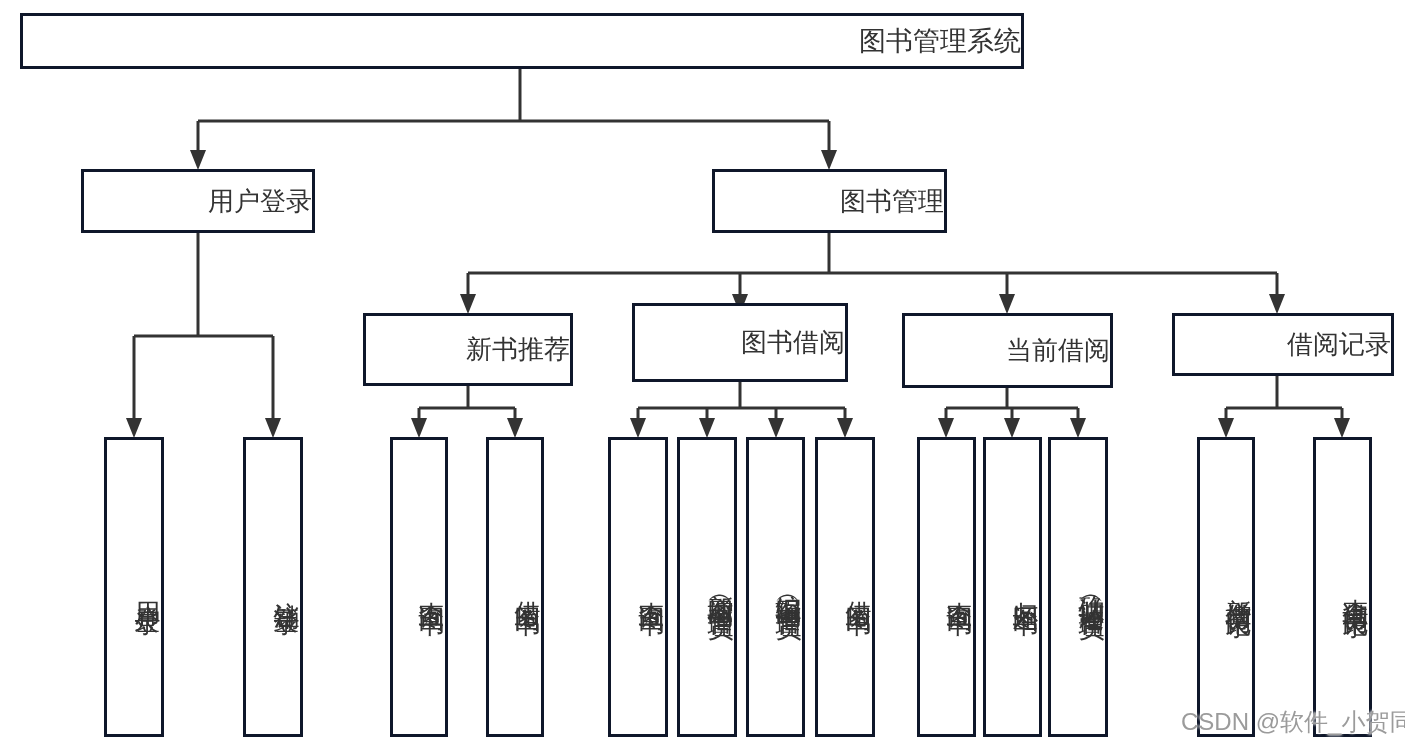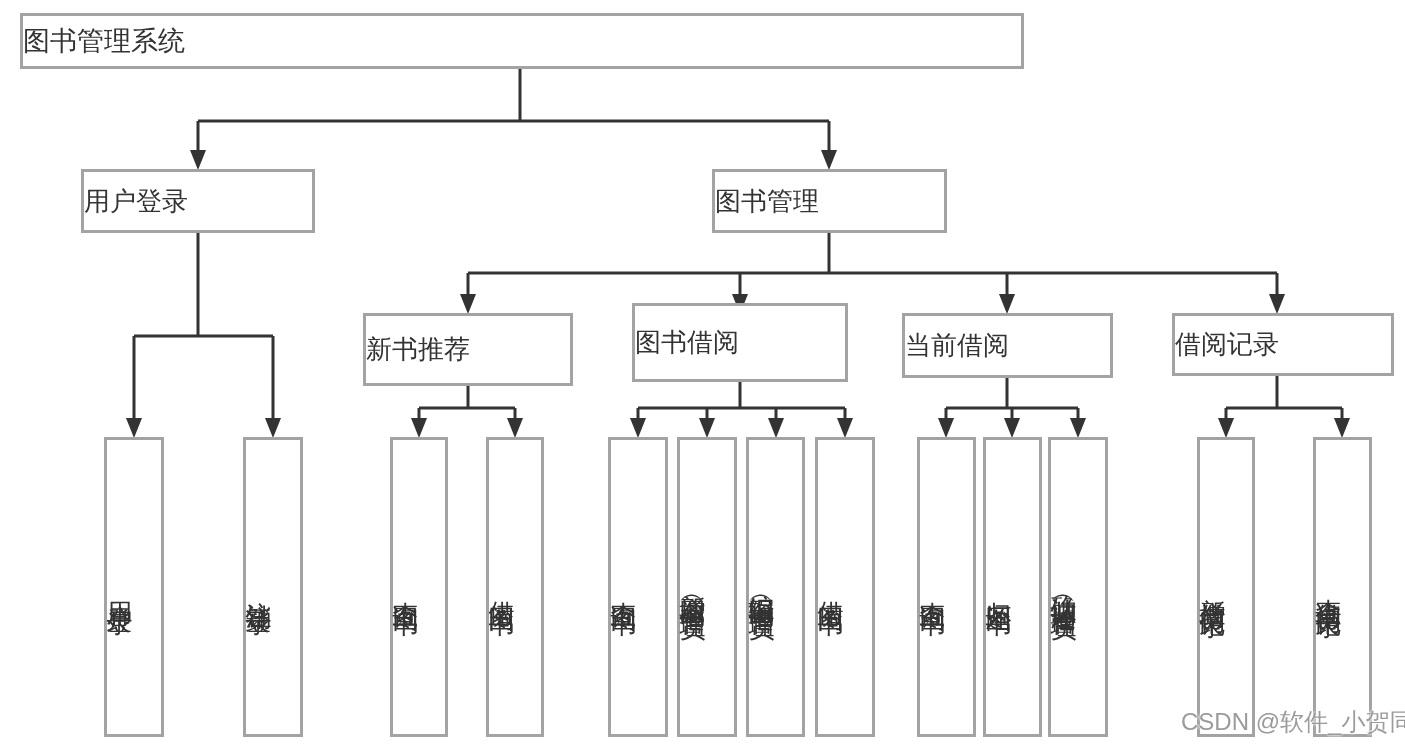--- a/index.html
+++ b/index.html
@@ -5,22 +5,22 @@
 <style>
   html,body { margin:0; padding:0; background:#ffffff; }
   .canvas {
     position:relative; width:1405px; height:747px; background:#ffffff;
     font-family:"Liberation Sans", sans-serif; color:#333333; overflow:hidden;
   }
   .connectors { position:absolute; left:0; top:0; }
   .connectors path { stroke:#333333; stroke-width:3; fill:none; }
   .connectors polygon { fill:#333333; stroke:none; }
   .hbox, .vbox {
-    position:absolute; background:#ffffff; border:3px solid #a3a3a3;
-    box-sizing:border-box; display:flex; align-items:center; justify-content:flex-start;
+    position:absolute; background:#ffffff; border:3px solid #0f172a;
+    box-sizing:border-box; display:flex; align-items:center; justify-content:flex-end;
   }
   .hbox { font-size:26px; }
   .hbox.root { font-size:27px; }
   .vlbl {
     writing-mode:vertical-rl; text-orientation:mixed;
     font-size:26px; line-height:1; letter-spacing:3px; white-space:nowrap;
   }
   .watermark {
     position:absolute; left:1181px; top:706px; z-index:6; white-space:nowrap;
     font-size:24px; color:#9b9b9b;
@@ -111,21 +111,21 @@
   <div class="hbox" style="left:712px;top:169px;width:235px;height:64px">
     <span>图书管理</span>
   </div>
 
   <div class="hbox" style="left:363px;top:313px;width:210px;height:73px">
     <span>新书推荐</span>
   </div>
   <div class="hbox" style="left:632px;top:303px;width:216px;height:79px">
     <span>图书借阅</span>
   </div>
-  <div class="hbox" style="left:902px;top:313px;width:211px;height:65px">
+  <div class="hbox" style="left:902px;top:313px;width:211px;height:75px">
     <span>当前借阅</span>
   </div>
   <div class="hbox" style="left:1172px;top:313px;width:222px;height:63px">
     <span>借阅记录</span>
   </div>
 
   <div class="vbox" style="left:104px;top:437px;width:60px;height:300px">
     <span class="vlbl">用户登录</span>
   </div>
   <div class="vbox" style="left:243px;top:437px;width:60px;height:300px">

